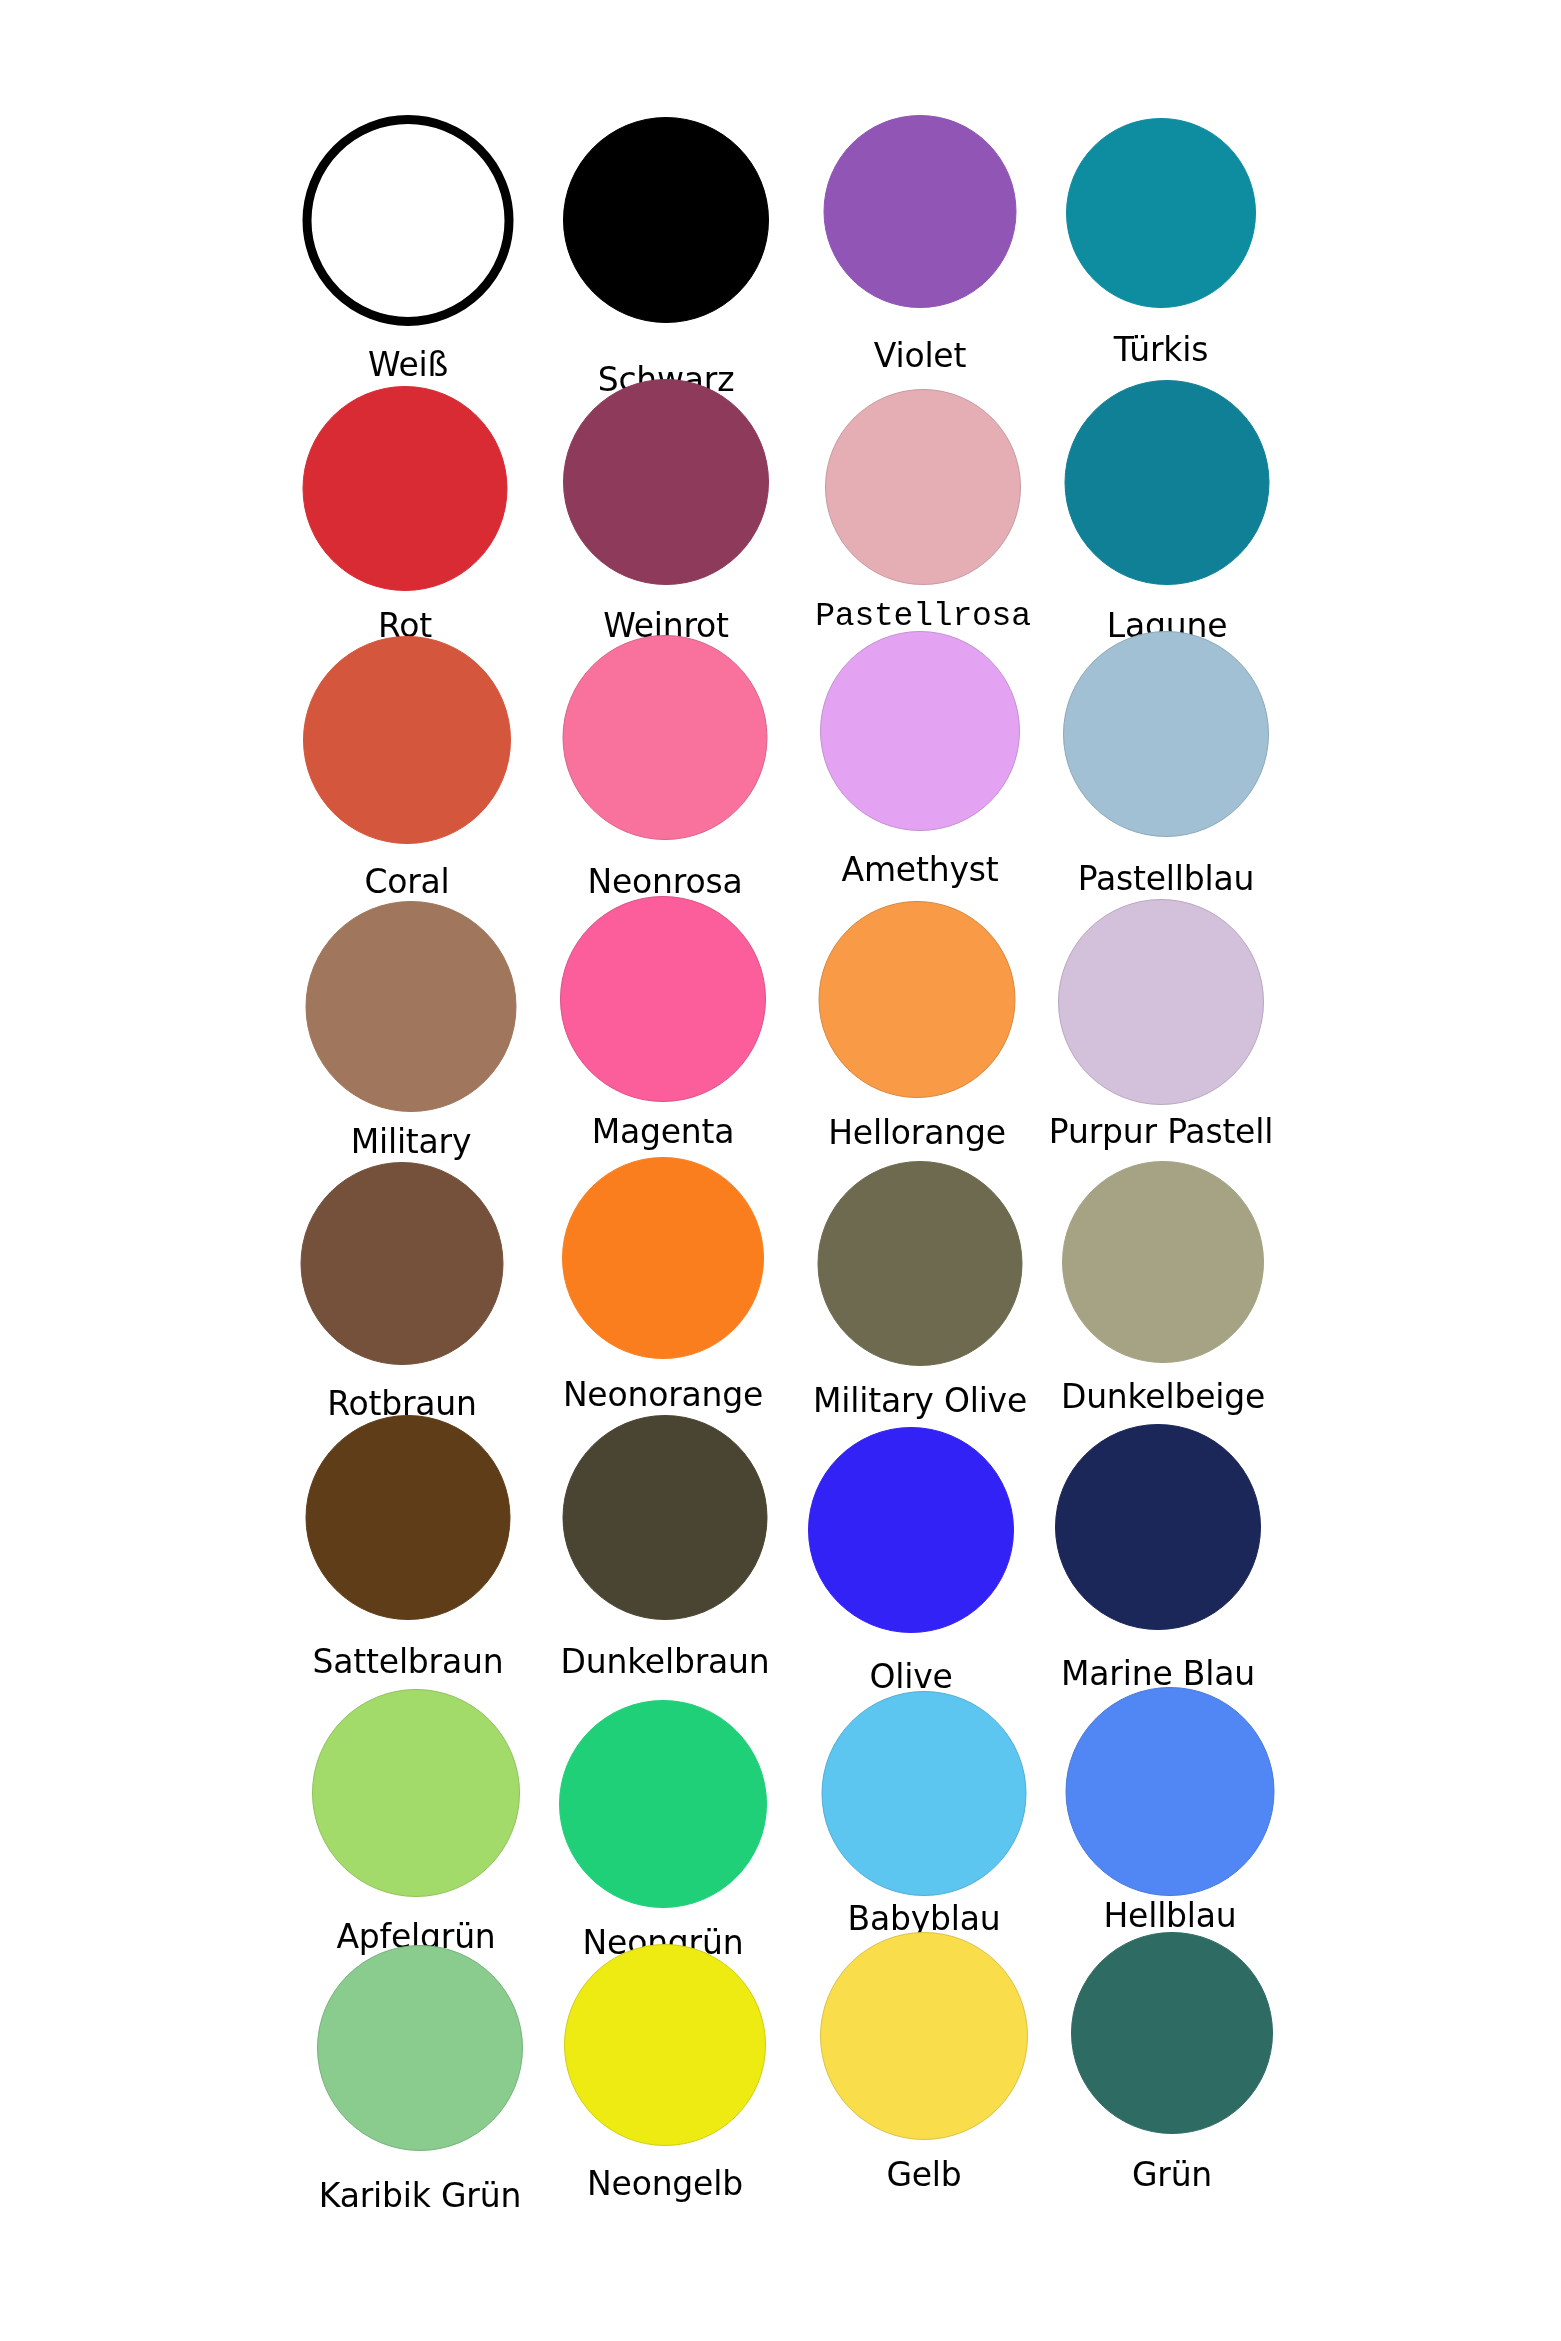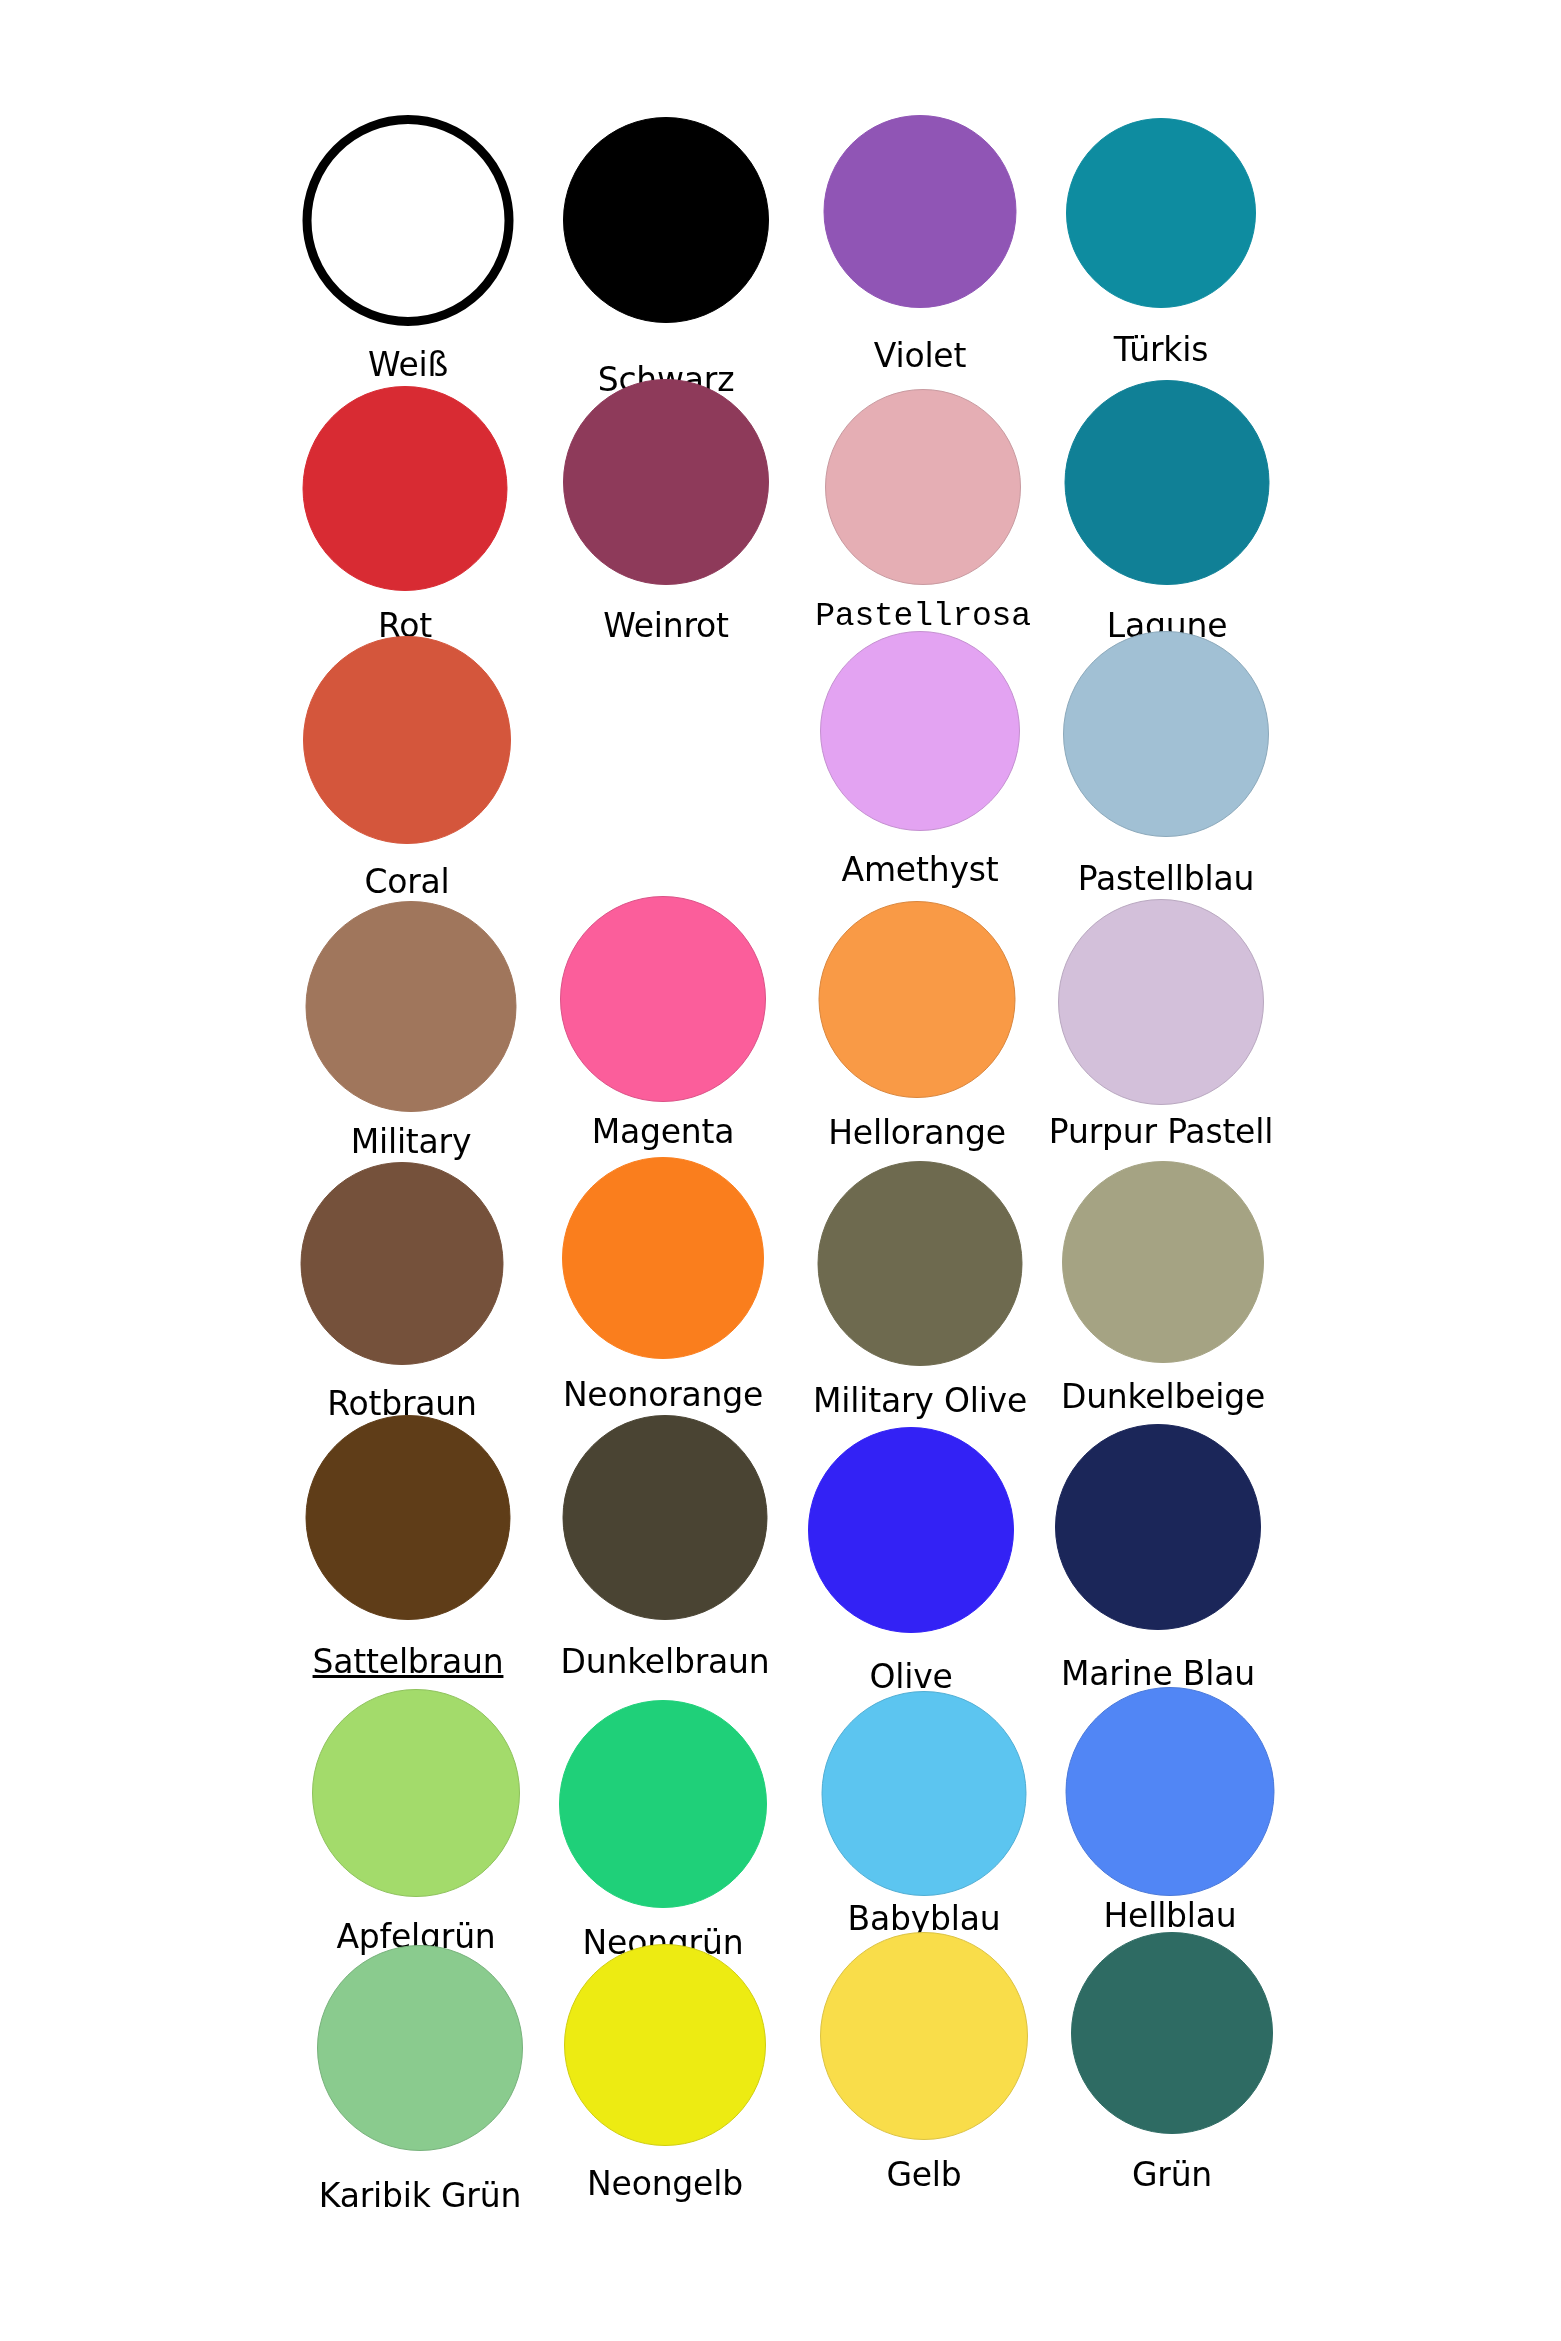--- a/index.html
+++ b/index.html
@@ -100,20 +100,24 @@
       <div class="swatch-label" style="top: 600px; font-family: Liberation Mono, monospace;">Pastellrosa</div>
     </div>
     <div class="swatch-cell" style="left: 1027px; top: 0px;">
       <div class="swatch-disc" title="Lagune" style="width: 205px; height: 205px; top: 380px; background: rgb(16, 128, 150); border: 0.8px solid rgb(16, 128, 150);"></div>
       <div class="swatch-label" style="top: 609px;">Lagune</div>
     </div>
     <div class="swatch-cell" style="left: 267px; top: 0px;">
       <div class="swatch-disc" title="Coral" style="width: 208px; height: 208px; top: 636px; background: rgb(212, 86, 60); border: 0.8px solid rgb(212, 86, 60);"></div>
       <div class="swatch-label" style="top: 865px;">Coral</div>
     </div>
+    <div class="swatch-cell" style="left: 525px; top: 0px;">
+      <div class="swatch-disc" title="Neonrosa" style="width: 205px; height: 205px; top: 635px; background: rgb(249, 114, 158); border: 0.8px solid rgb(217, 99, 138);"></div>
+      <div class="swatch-label" style="top: 865px;">Neonrosa</div>
+    </div>
     <div class="swatch-cell" style="left: 780px; top: 0px;">
       <div class="swatch-disc" title="Amethyst" style="width: 200px; height: 200px; top: 631px; background: rgb(227, 163, 242); border: 0.8px solid rgb(196, 144, 208);"></div>
       <div class="swatch-label" style="top: 853px;">Amethyst</div>
     </div>
     <div class="swatch-cell" style="left: 1026px; top: 0px;">
       <div class="swatch-disc" title="Pastellblau" style="width: 206px; height: 206px; top: 631px; background: rgb(161, 192, 212); border: 0.8px solid rgb(140, 169, 187);"></div>
       <div class="swatch-label" style="top: 862px;">Pastellblau</div>
     </div>
     <div class="swatch-cell" style="left: 271px; top: 0px;">
       <div class="swatch-disc" title="Hellbraun" style="width: 211px; height: 211px; top: 901px; background: rgb(160, 118, 92); border: 0.8px solid rgb(160, 118, 92);"></div>
@@ -142,21 +146,21 @@
     <div class="swatch-cell" style="left: 780px; top: 0px;">
       <div class="swatch-disc" title="Military Olive" style="width: 205px; height: 205px; top: 1161px; background: rgb(110, 106, 79); border: 0.8px solid rgb(110, 106, 79);"></div>
       <div class="swatch-label" style="top: 1384px;">Military Olive</div>
     </div>
     <div class="swatch-cell" style="left: 1023px; top: 0px;">
       <div class="swatch-disc" title="Dunkelbeige" style="width: 202px; height: 202px; top: 1161px; background: rgb(165, 163, 131); border: 0.8px solid rgb(165, 163, 131);"></div>
       <div class="swatch-label" style="top: 1380px;">Dunkelbeige</div>
     </div>
     <div class="swatch-cell" style="left: 268px; top: 0px;">
       <div class="swatch-disc" title="Sattelbraun" style="width: 205px; height: 205px; top: 1415px; background: rgb(95, 61, 24); border: 0.8px solid rgb(95, 61, 24);"></div>
-      <div class="swatch-label" style="top: 1645px; text-decoration: underline;">Sattelbraun</div>
+      <div class="swatch-label" style="top: 1645px;">Sattelbraun</div>
     </div>
     <div class="swatch-cell" style="left: 525px; top: 0px;">
       <div class="swatch-disc" title="Dunkelbraun" style="width: 205px; height: 205px; top: 1415px; background: rgb(74, 68, 51); border: 0.8px solid rgb(74, 68, 51);"></div>
       <div class="swatch-label" style="top: 1645px;">Dunkelbraun</div>
     </div>
     <div class="swatch-cell" style="left: 771px; top: 0px;">
       <div class="swatch-disc" title="Blau" style="width: 206px; height: 206px; top: 1427px; background: rgb(51, 34, 245); border: 0.8px solid rgb(51, 34, 245);"></div>
       <div class="swatch-label" style="top: 1660px;">Olive</div>
     </div>
     <div class="swatch-cell" style="left: 1018px; top: 0px;">

